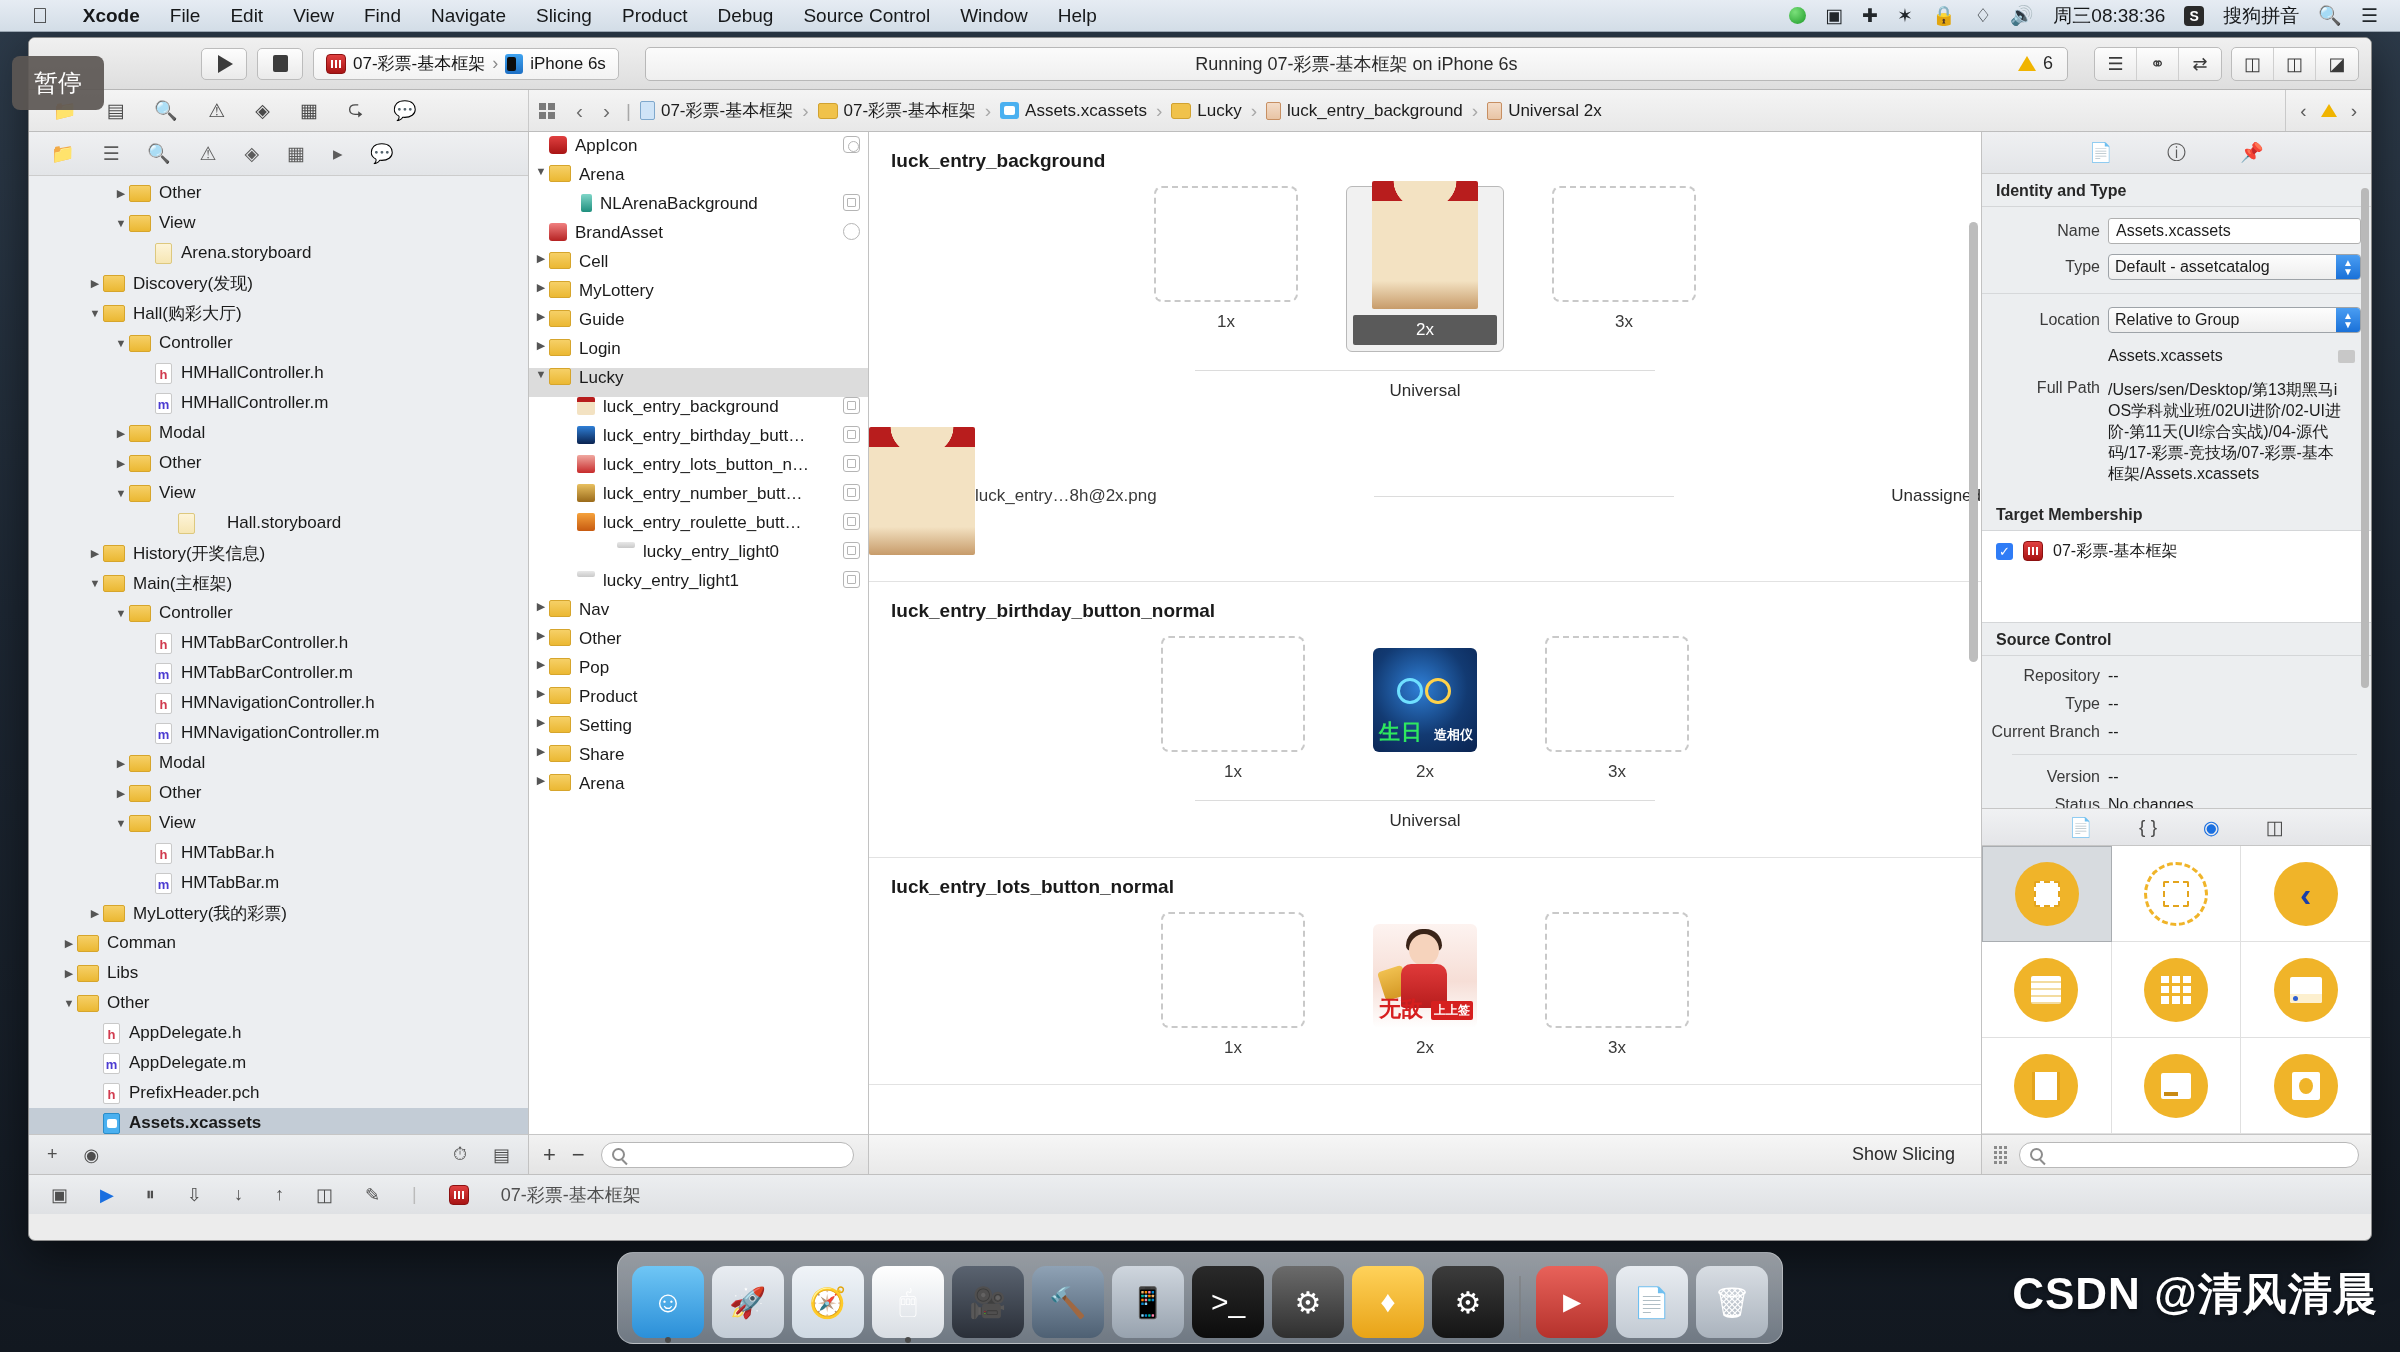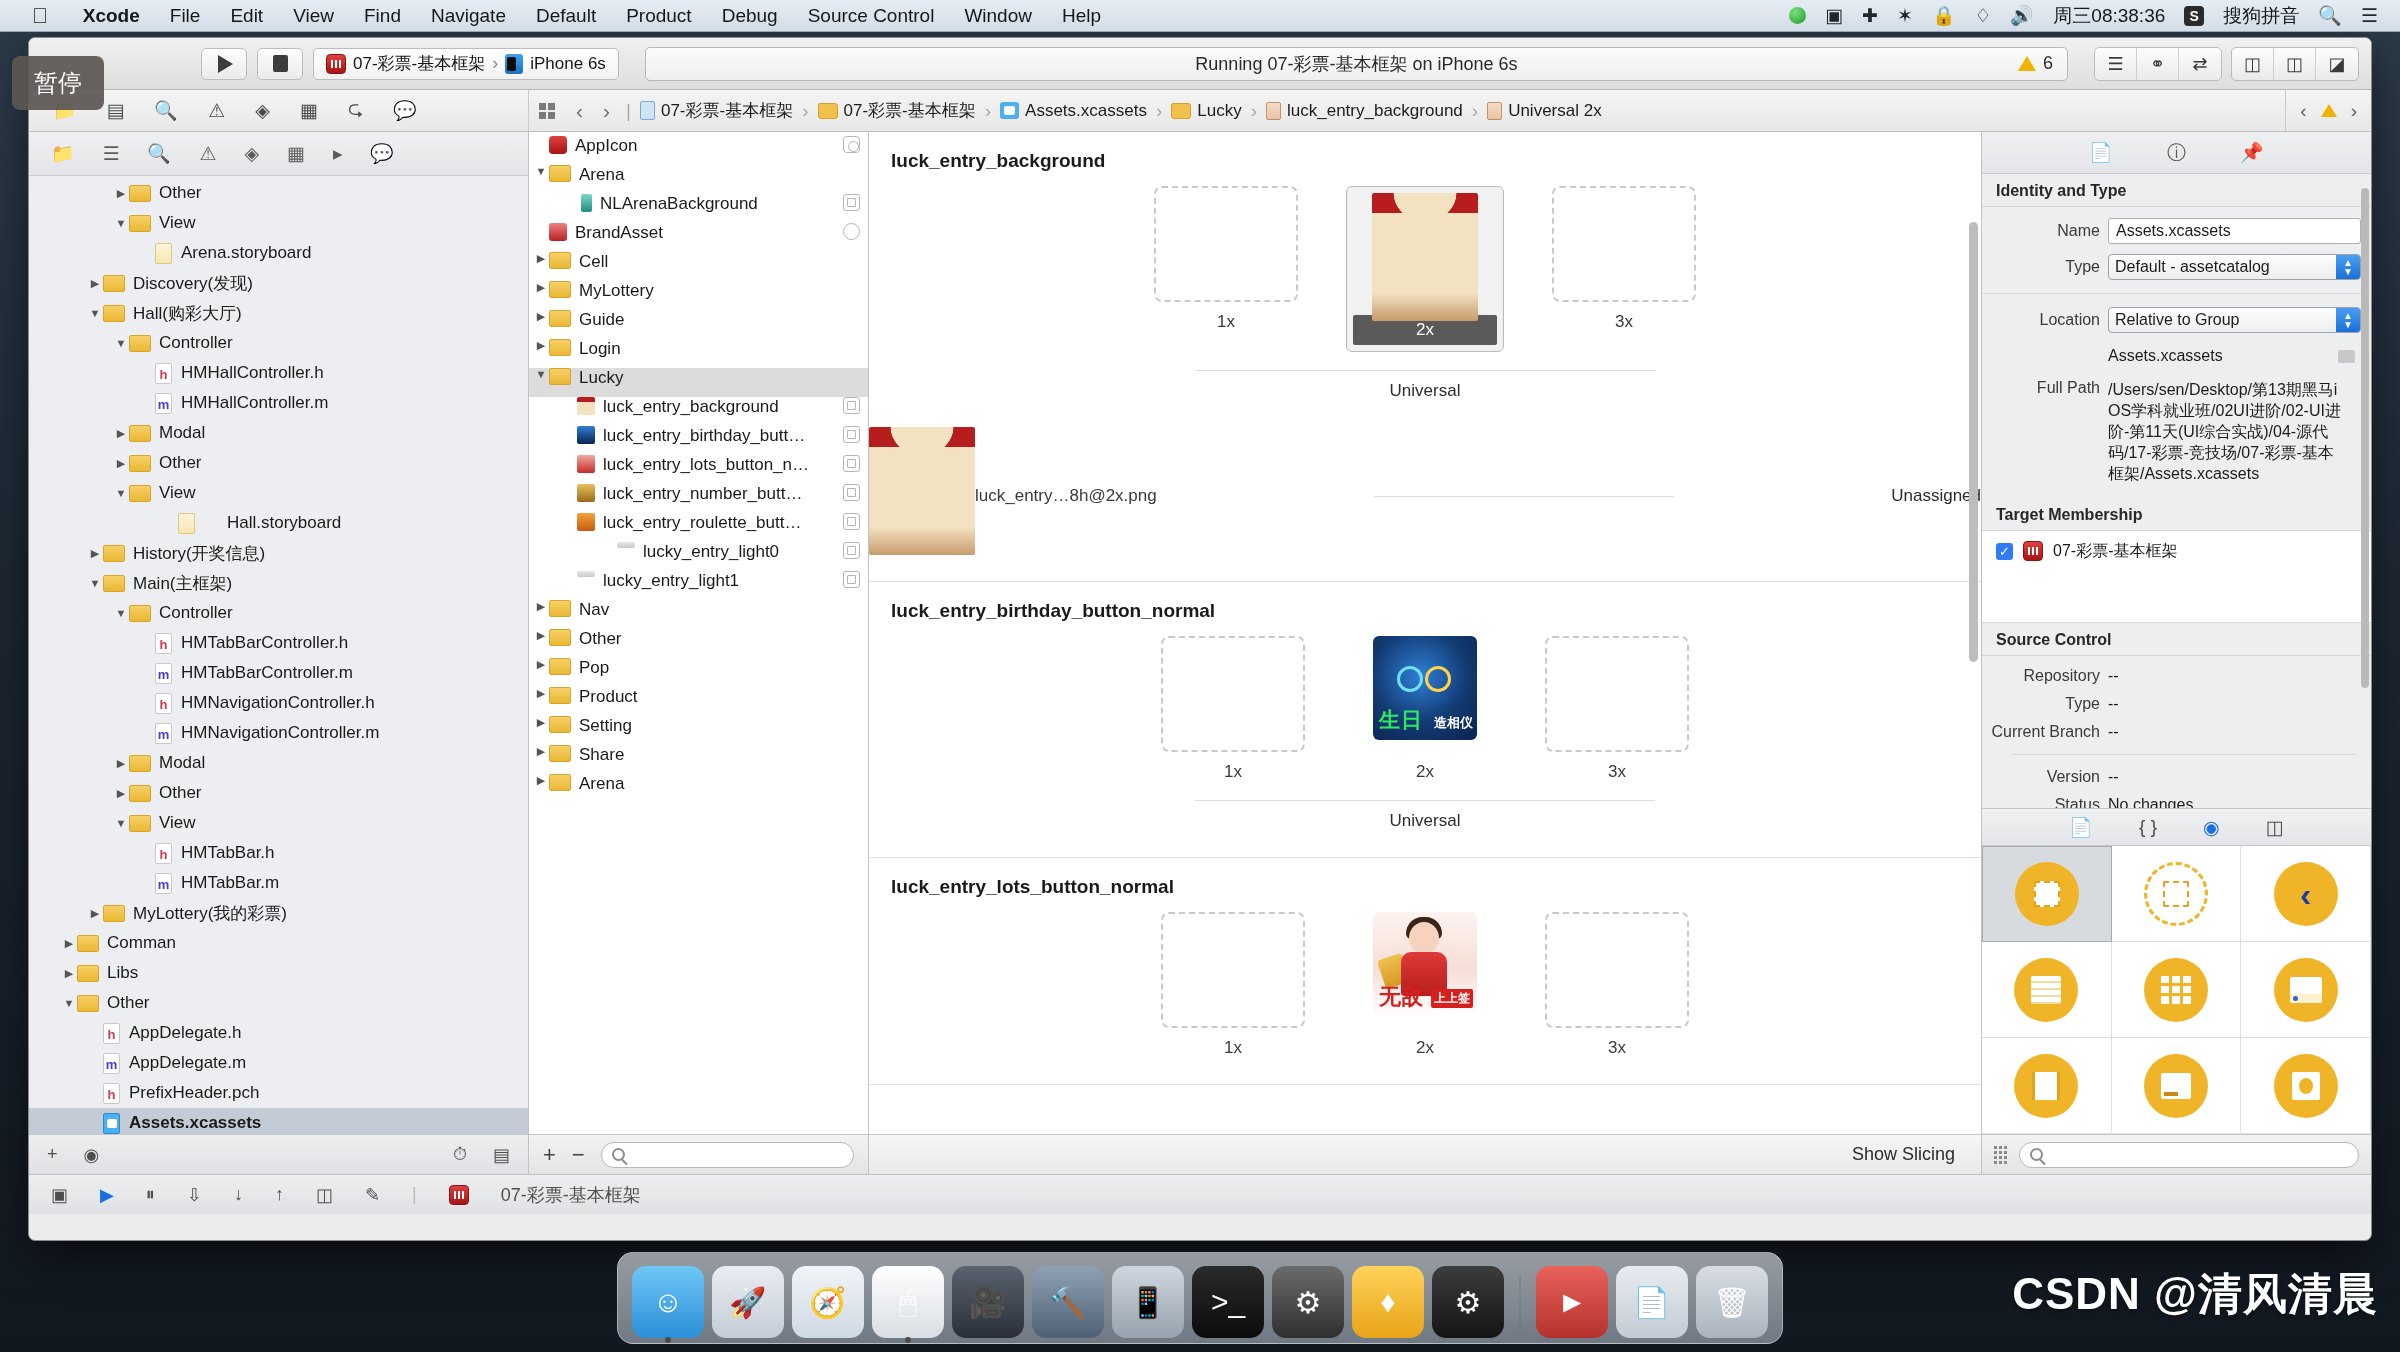--- a/index.html
+++ b/index.html
@@ -169,21 +169,21 @@
      background:#8d8d8d;transform:rotate(45deg);}
 
   
   .editor { flex:1; background:#fff; display:flex; flex-direction:column; position:relative;}
   .ed-scroll { flex:1; overflow:hidden; position:relative;}
   .asset-block { border-bottom:1px solid #e2e2e2; padding:18px 0 26px 0; position:relative;}
   .asset-title { font-size:19px; font-weight:bold; color:#1a1a1a; padding-left:22px; margin-bottom:10px;}
   .slots { display:flex; justify-content:center; align-items:flex-start; gap:48px; margin-top:14px;}
   .slot { width:144px; display:flex; flex-direction:column; align-items:center;}
   .slot .box { width:144px;height:116px; border:2px dashed #c9c9c9; border-radius:8px;
-     display:flex;align-items:flex-start;justify-content:center; background:#fff;}
+     display:flex;align-items:flex-end;justify-content:center; background:#fff;}
   .slot.filled .box { border:none; padding:0; background:transparent;}
   .slot .cap { margin-top:10px; font-size:17px; color:#3a3a3a;}
   .slot.sel-slot { background:#f1f1f1; border:1px solid #b9b9b9; border-radius:6px; padding:6px;
      width:auto;}
   .slot.sel-slot .cap { background:#5a5a5a; color:#fff; width:100%; text-align:center;
      margin-top:6px; padding:5px 0; border-radius:2px;}
   .univ-line { width:460px; margin:18px auto 0 auto; border-top:1px solid #dcdcdc; }
   .univ-cap { text-align:center; font-size:17px; color:#2c2c2c; margin-top:10px;}
   .unassigned { display:flex;align-items:center; margin-top:26px;}
   .unassigned .fname { font-size:17px; color:#3a3a3a; margin-top:9px;}
@@ -288,21 +288,21 @@
 <div class="screen">
 
   <div class="menubar">
     <span class="apple"></span>
     <span class="mi bold">Xcode</span>
     <span class="mi">File</span>
     <span class="mi">Edit</span>
     <span class="mi">View</span>
     <span class="mi">Find</span>
     <span class="mi">Navigate</span>
-    <span class="mi">Default</span>
+    <span class="mi">Slicing</span>
     <span class="mi">Product</span>
     <span class="mi">Debug</span>
     <span class="mi">Source Control</span>
     <span class="mi">Window</span>
     <span class="mi">Help</span>
     <div class="spacer"></div>
     <div class="rt">
       <span class="greendot"></span>
       <span class="ic">▣</span>
       <span class="ic">✚</span>

